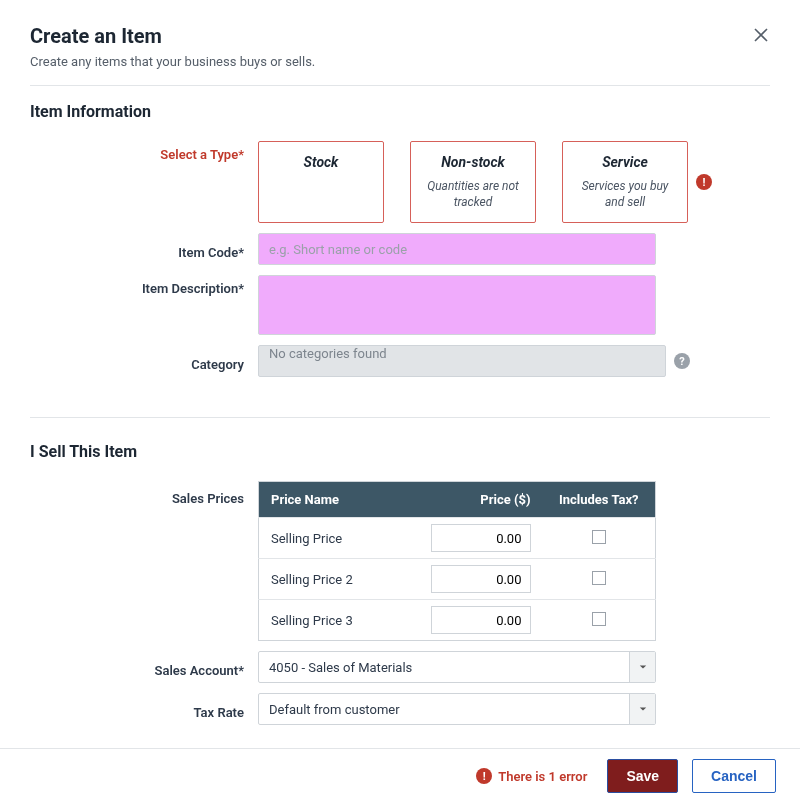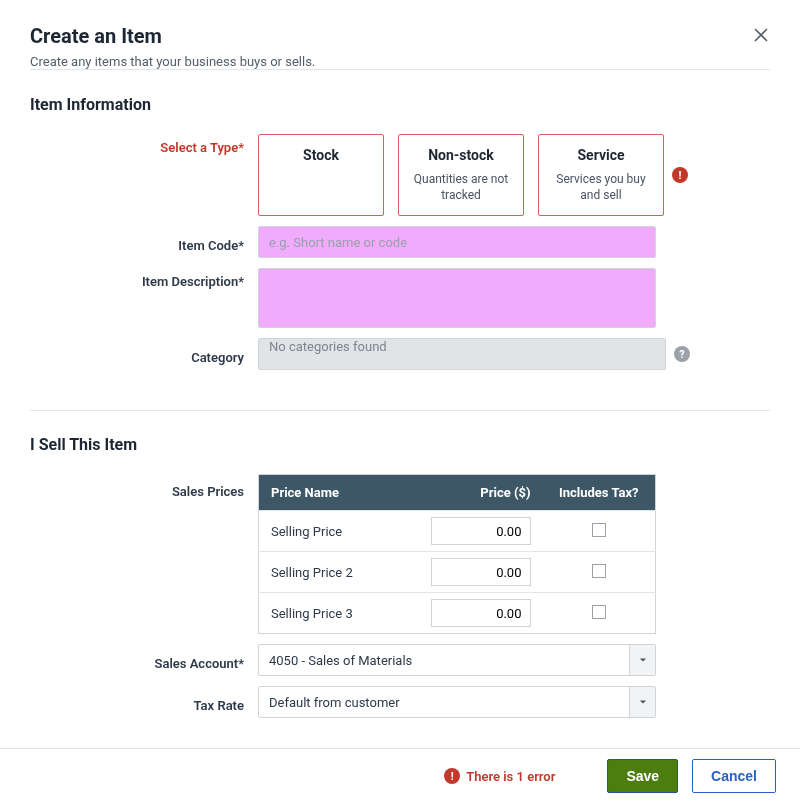--- a/index.html
+++ b/index.html
@@ -2,32 +2,32 @@
 <html><head>
 <meta charset="utf-8">
 <style>
   * { box-sizing: border-box; }
   html, body { margin: 0; padding: 0; font-family: -apple-system, "Segoe UI", Roboto, Arial, sans-serif; font-size: 14px; color: #2e3a4a; background: #fff; }
   .modal { width: 800px; height: 803px; position: relative; overflow: hidden; }
   .scroll-area { position: absolute; top: 0; left: 0; right: 0; bottom: 55px; overflow-y: scroll; padding: 24px 30px 30px 30px; }
   .scroll-area::-webkit-scrollbar { width: 14px; }
   .scroll-area::-webkit-scrollbar-track { background: #fff; }
   .scroll-area::-webkit-scrollbar-thumb { background: #c8ccd0; border: 3px solid #fff; border-radius: 8px; }
-  .header { position: relative; border-bottom: 1px solid #e2e5e8; margin-bottom: 25px; }
+  .header { position: relative; padding-bottom: 16px; border-bottom: 1px solid #e2e5e8; margin-bottom: 16px; }
   .title { font-size: 20px; font-weight: 700; margin: 0 0 6px 0; color: #1d2733; }
   .subtitle { font-size: 13px; color: #555e69; margin: 0; }
   .close-btn { position: absolute; top: 2px; right: 0; width: 18px; height: 18px; cursor: pointer; color: #555e69; display: flex; align-items: center; justify-content: center; }
   .close-btn svg { width: 16px; height: 16px; }
   .section-title { font-size: 16px; font-weight: 700; color: #1d2733; margin: 0 0 20px 0; }
   .form-row { display: flex; align-items: flex-start; margin-bottom: 10px; }
   .form-row.align-center { align-items: center; }
   .label-col { width: 228px; flex: 0 0 228px; text-align: right; padding-right: 14px; padding-top: 6px; font-size: 13px; font-weight: 600; color: #2e3a4a; }
   .label-col.error { color: #c0392b; }
   .field-col { flex: 1; display: flex; align-items: flex-start; gap: 8px; }
-  .type-group { display: flex; gap: 14px; }
+  .type-group { display: flex; gap: 26px; font-style: italic; }
   .type-card { border: 1px solid #d66059; border-radius: 2px; padding: 12px 10px; width: 126px; text-align: center; cursor: pointer; background: #fff; }
   .type-card .card-title { font-weight: 700; color: #1d2733; margin-bottom: 8px; font-size: 14px; }
   .type-card .card-desc { font-size: 12px; color: #4a5462; line-height: 1.35; }
   .error-badge { width: 16px; height: 16px; border-radius: 50%; background: #c0392b; color: #fff; display: inline-flex; align-items: center; justify-content: center; font-size: 11px; font-weight: 700; align-self: center; }
   .text-input, .textarea, .select { width: 398px; border: 1px solid #cfd4d9; border-radius: 2px; font-size: 13px; color: #2e3a4a; background: #f0abfc; font-family: inherit; }
   .text-input { height: 32px; padding: 0 10px; }
   .text-input::placeholder { color: #9aa1a9; }
   .textarea { height: 60px; padding: 8px 10px; resize: none; }
   .readonly-field { width: 408px; height: 32px; background: #e1e4e7; border: 1px solid #cfd4d9; border-radius: 2px; padding: 0 10px; display: flex; font-size: 13px; color: #7d858e; }
   .help-badge { width: 16px; height: 16px; border-radius: 50%; background: #9aa1a9; color: #fff; display: inline-flex; align-items: center; justify-content: center; font-size: 11px; font-weight: 700; align-self: center; cursor: pointer; }
@@ -41,21 +41,21 @@
   .price-cell-input { width: 100px; height: 28px; border: 1px solid #cfd4d9; text-align: right; padding: 0 8px; font-size: 13px; font-family: inherit; float: right; }
   .checkbox { width: 14px; height: 14px; border: 1px solid #9aa1a9; display: inline-block; cursor: pointer; background: #fff; }
   .select-wrap { position: relative; width: 398px; }
   .select-display { height: 32px; border: 1px solid #cfd4d9; border-radius: 2px; display: flex; align-items: stretch; background: #fff; cursor: pointer; }
   .select-display .sel-text { flex: 1; padding: 0 10px; display: flex; align-items: center; font-size: 13px; }
   .select-display .sel-arrow { width: 26px; border-left: 1px solid #cfd4d9; background: #f1f3f4; display: flex; align-items: center; justify-content: center; }
   .sel-arrow svg { width: 8px; height: 8px; fill: #555; }
   .footer { position: absolute; left: 0; right: 0; bottom: 0; height: 55px; border-top: 1px solid #e2e5e8; background: #fff; display: flex; align-items: center; justify-content: flex-end; padding: 0 24px; gap: 14px; }
   .footer-error { display: inline-flex; align-items: center; gap: 6px; color: #c0392b; font-size: 13px; font-weight: 600; margin-right: 6px; }
   .btn { height: 34px; padding: 0 18px; border-radius: 2px; font-size: 14px; font-weight: 600; cursor: pointer; display: inline-flex; align-items: center; justify-content: center; }
-  .btn-primary { background: #4d7c0f; color: #fff; border: 1px solid #2b4ea0; margin-left: 32px; }
+  .btn-primary { background: #7f1d1d; color: #fff; border: 1px solid #2b4ea0; }
   .btn-secondary { background: #fff; color: #2763c2; border: 1px solid #2763c2; }
 </style>
 </head>
 <body>
 
 <div class="modal">
   <div class="scroll-area">
 
     <div class="header">
       <h1 class="title">Create an Item</h1>

